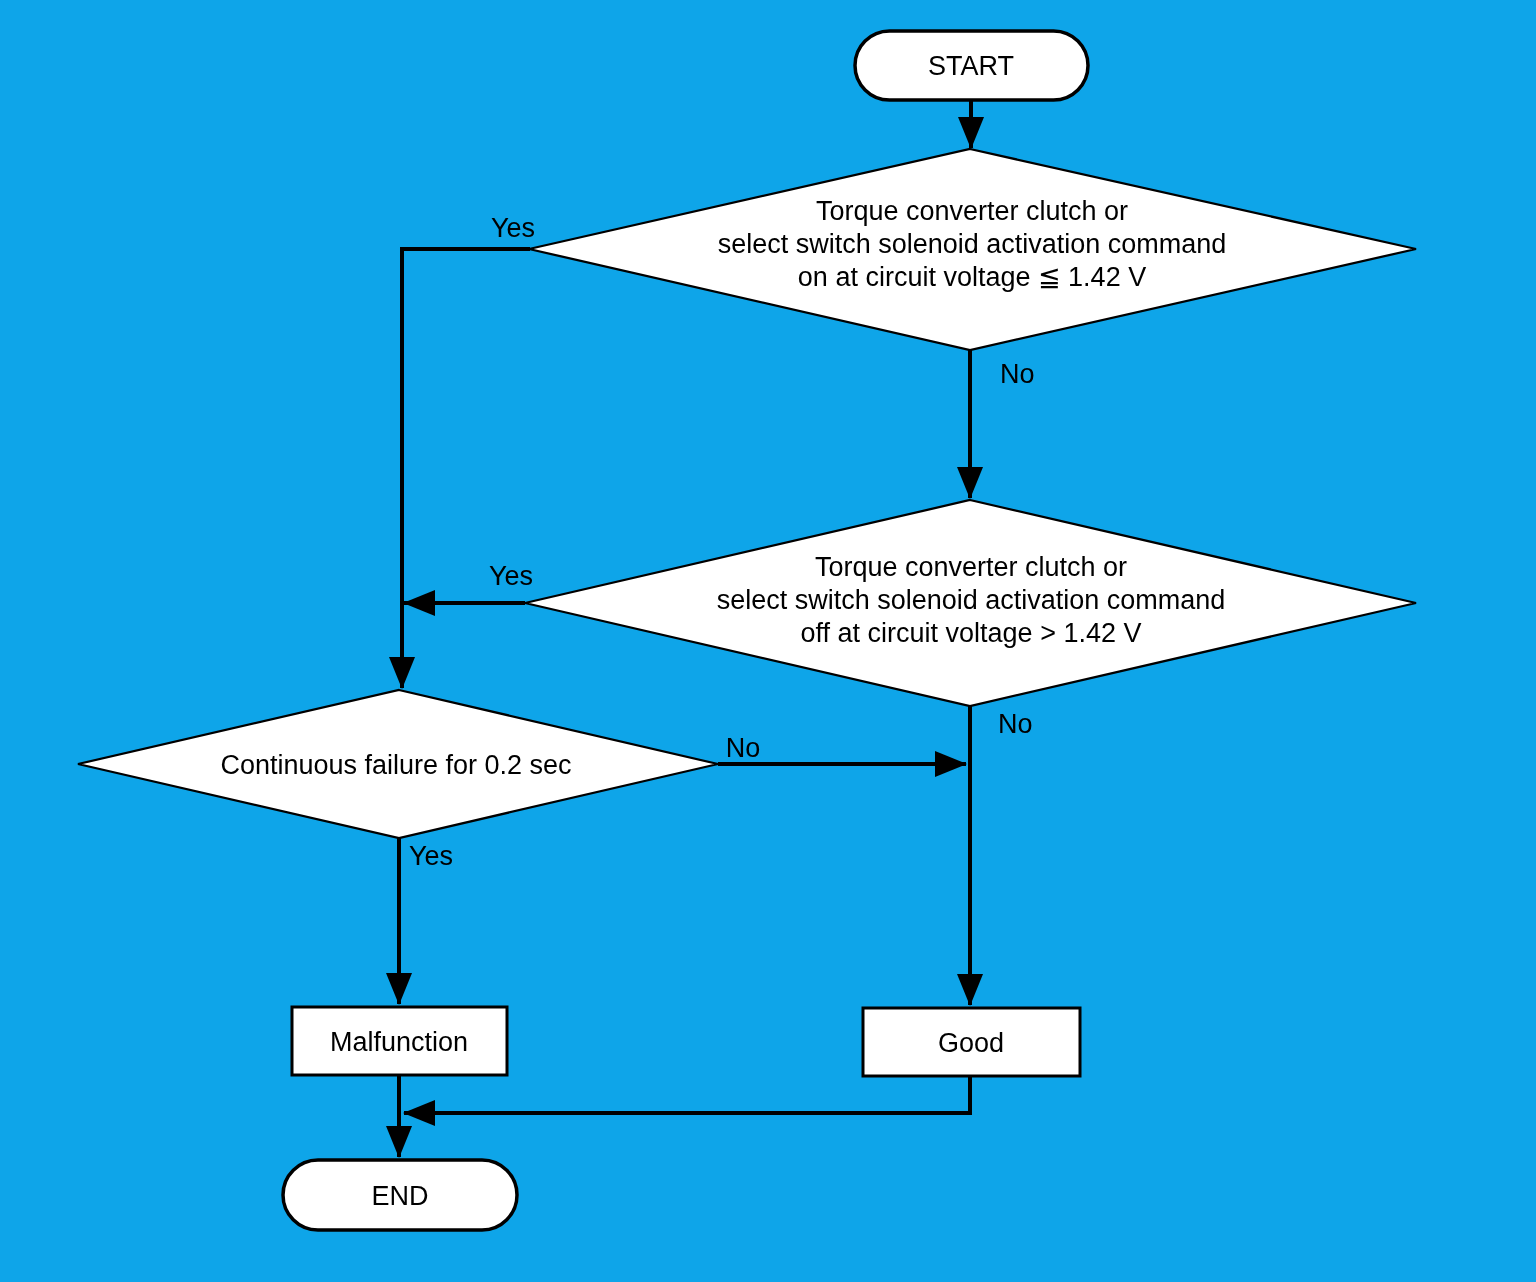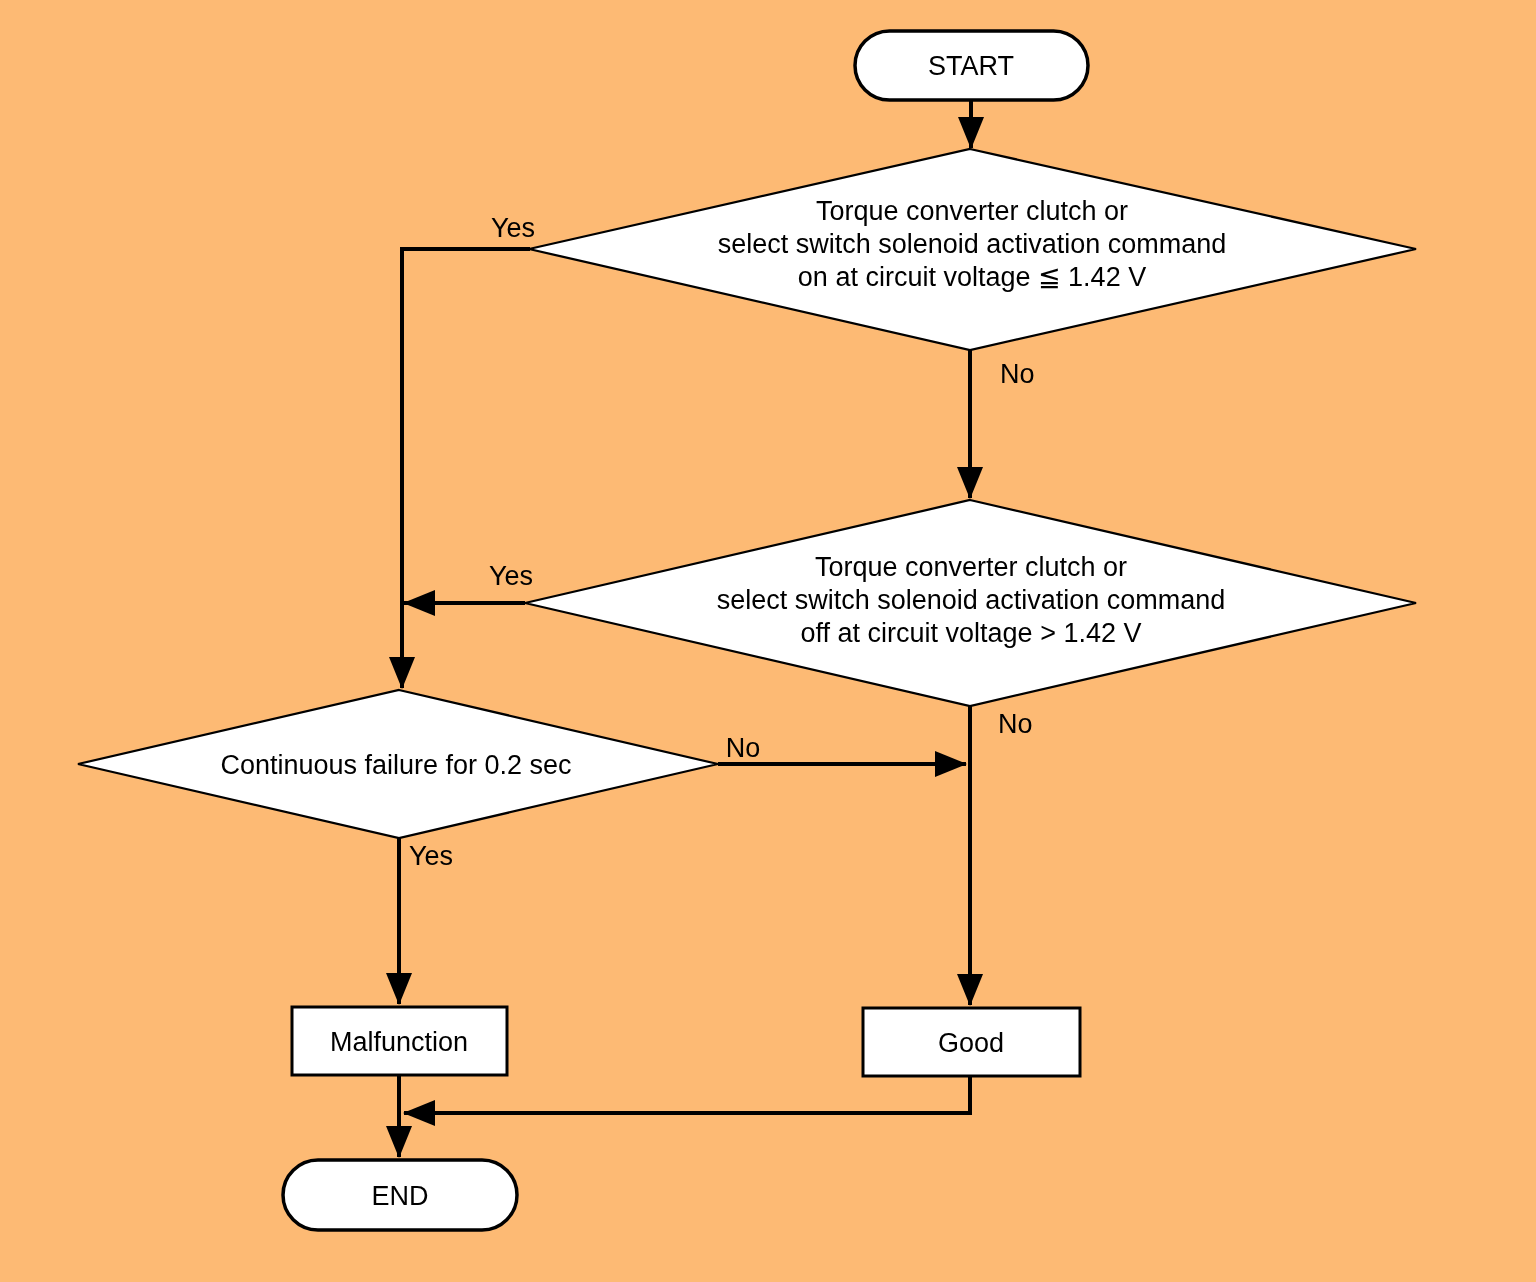--- a/index.html
+++ b/index.html
@@ -1,20 +1,20 @@
 <!DOCTYPE html>
 <html><head>
 <meta charset="utf-8">
 <style>
   html, body { margin: 0; padding: 0; background: #ffffff; }
   .page {
     position: relative;
     width: 1536px;
     height: 1282px;
-    background: #fdba74;
+    background: #0ea5e9;
     overflow: hidden;
   }
   svg { display: block; }
   .edge {
     fill: none;
     stroke: #000000;
     stroke-width: 4;
     stroke-linejoin: miter;
   }
   .diamond {

